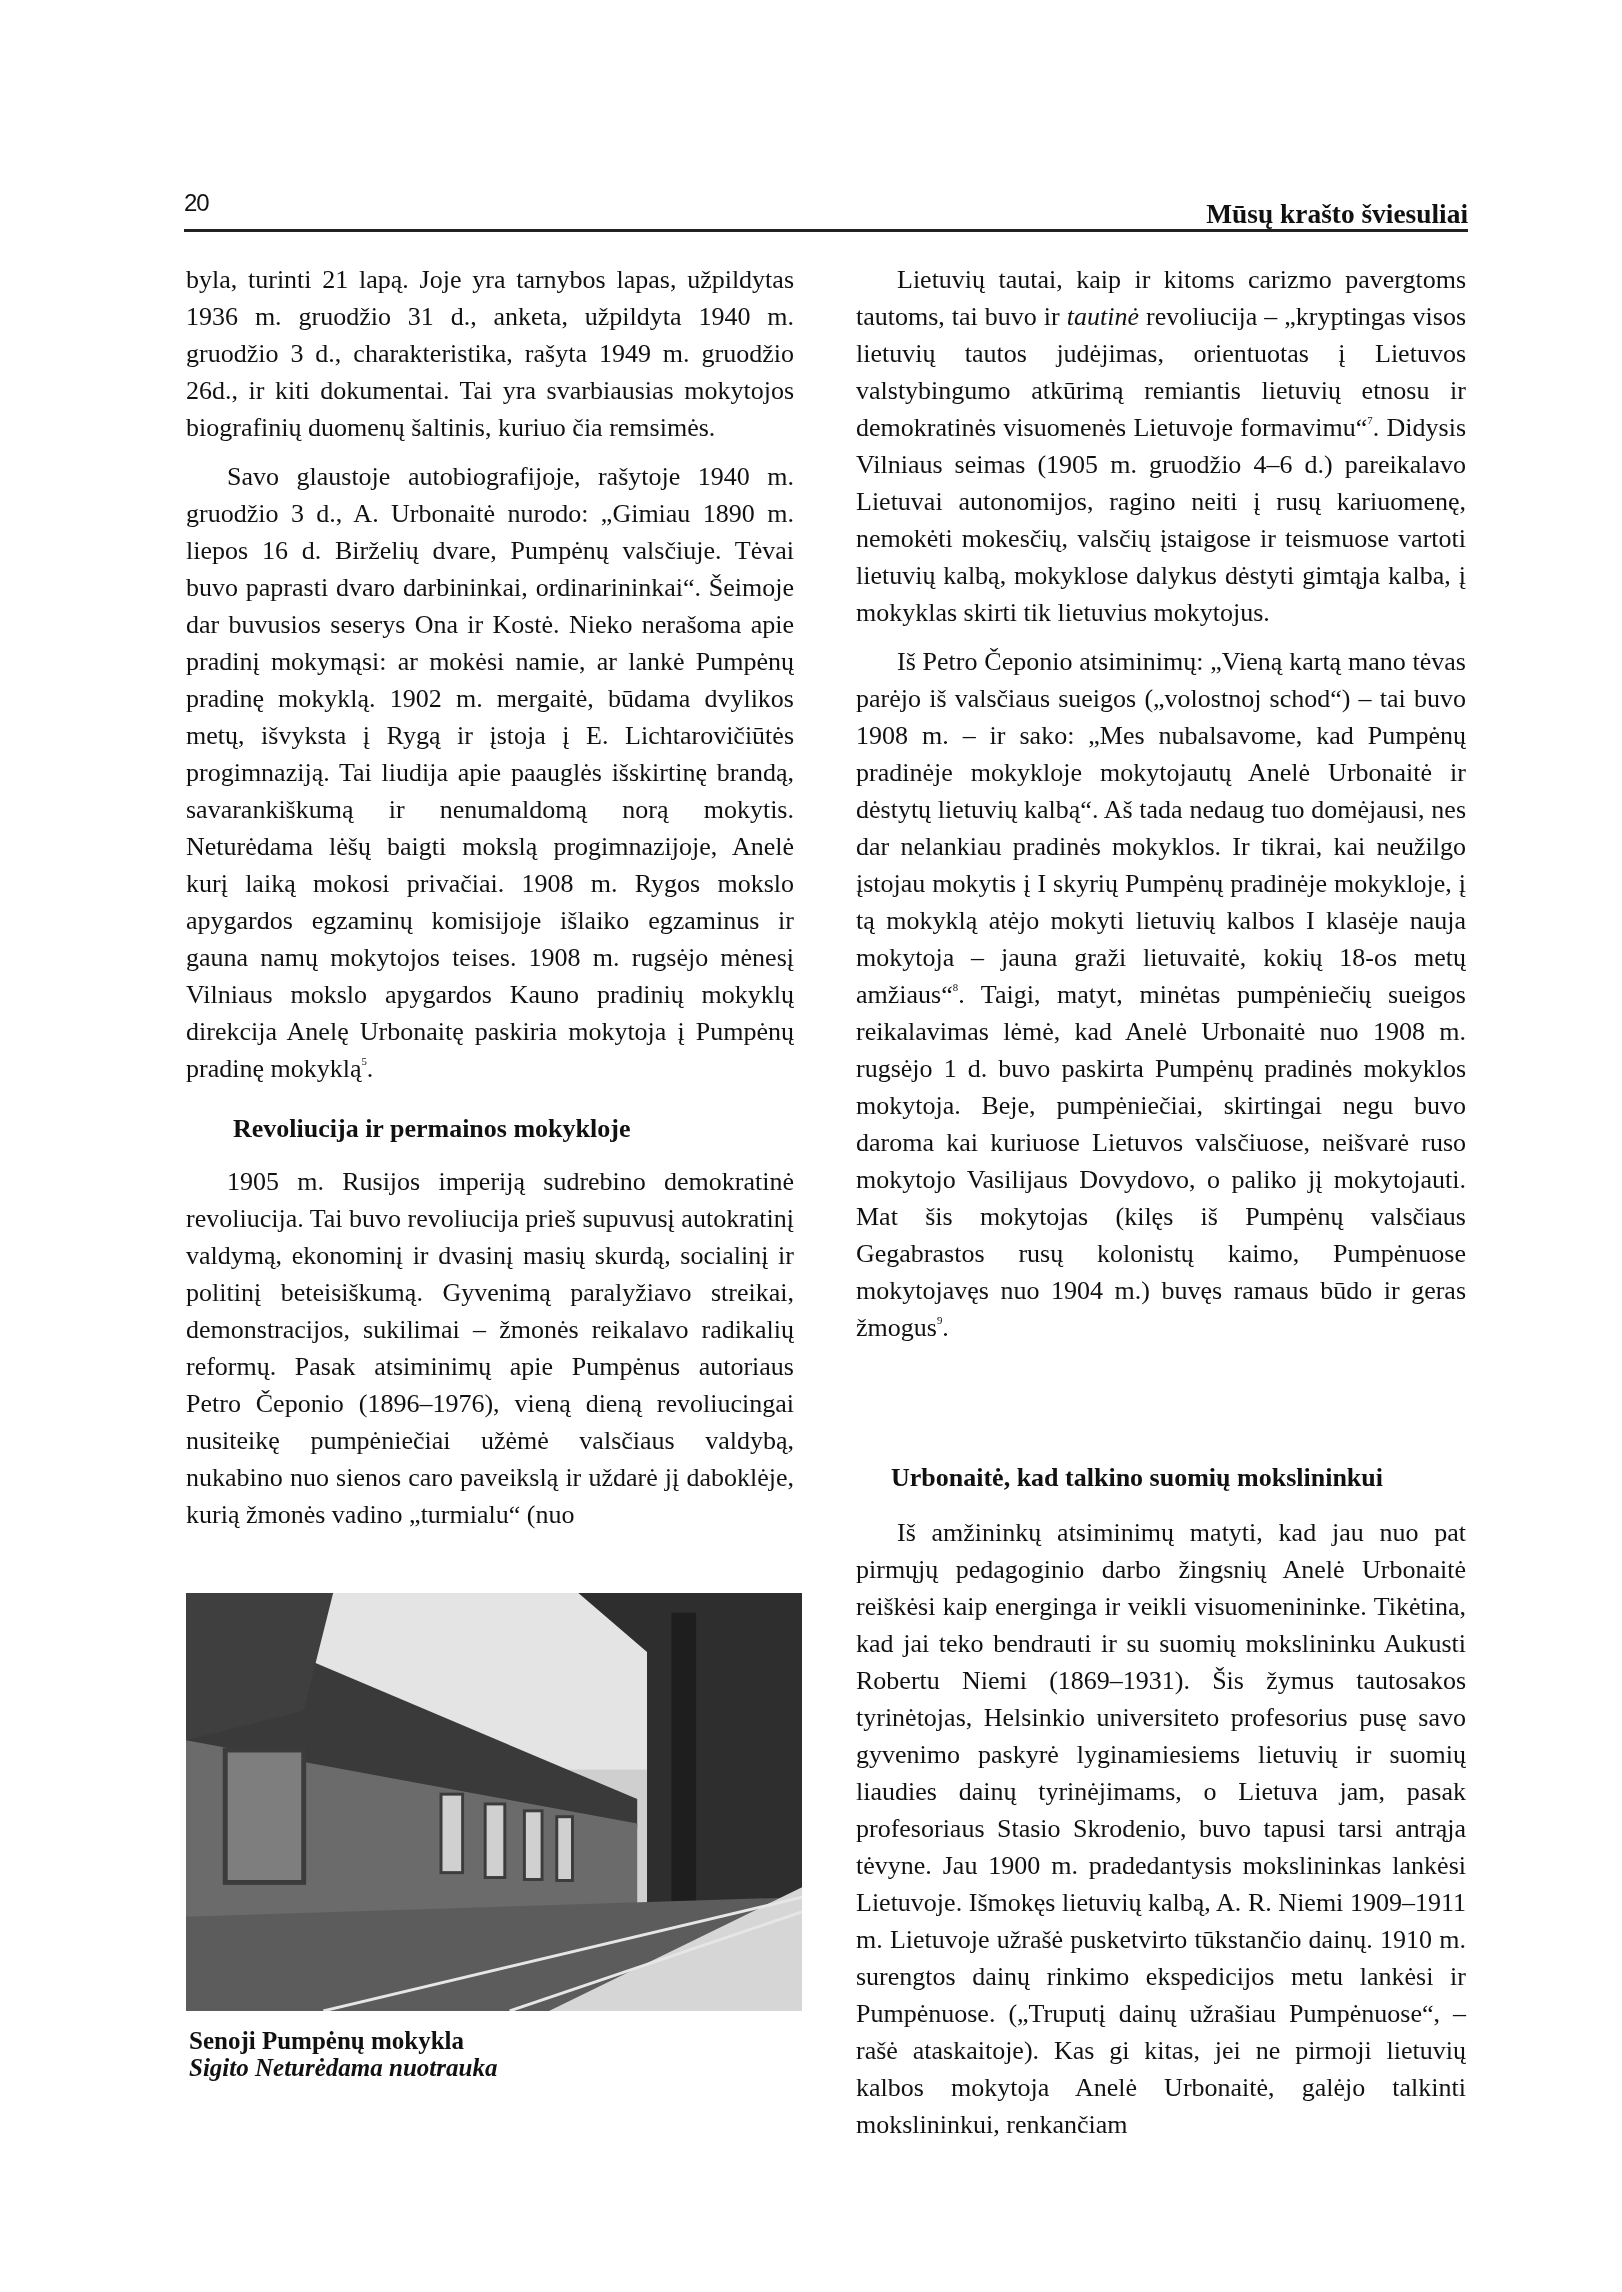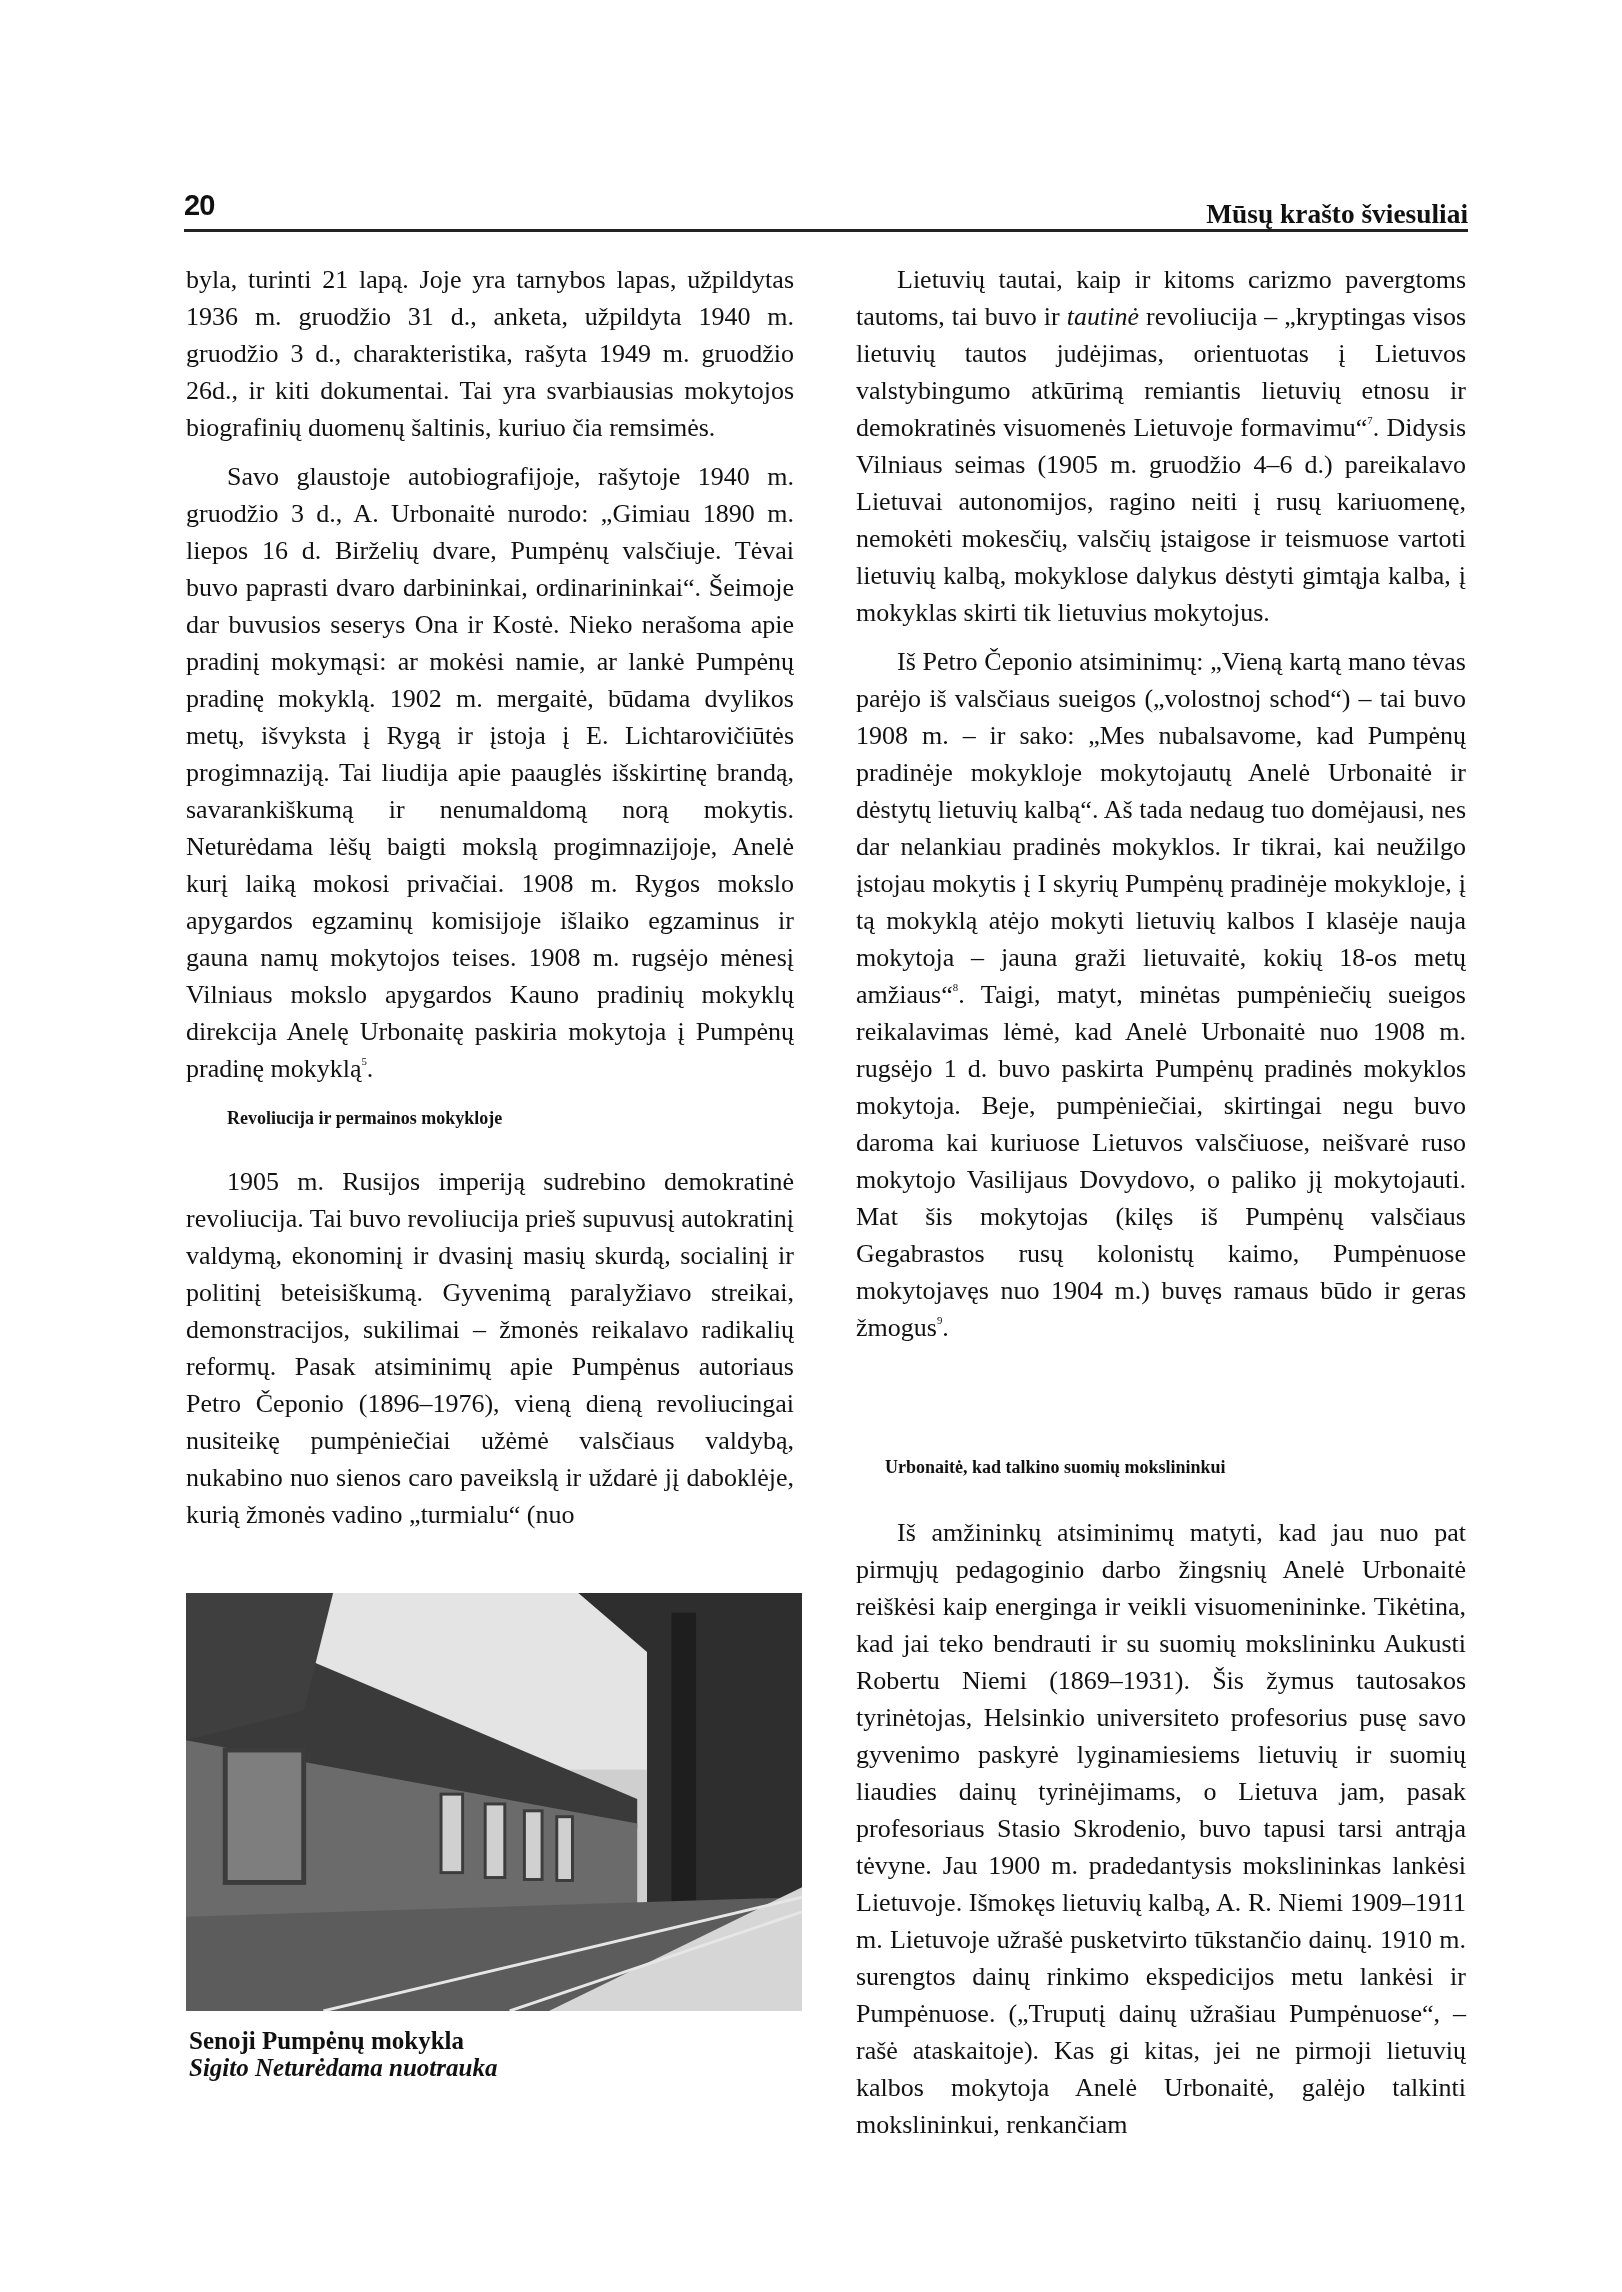--- a/index.html
+++ b/index.html
@@ -1,33 +1,33 @@
 <!DOCTYPE html>
 <html><head>
 <meta charset="utf-8">
 <style>
   html, body { margin: 0; padding: 0; background: #ffffff; }
   body { width: 1622px; height: 2293px; position: relative; overflow: hidden;
          font-family: "Liberation Serif", "DejaVu Serif", serif; color: #111; }
   .header { position: absolute; left: 184px; top: 189px; width: 1284px; height: 39px; }
   .page-num { position: absolute; left: 0; top: 0; font-family: "Liberation Sans", sans-serif;
-              font-weight: bold; font-size: 29px; letter-spacing: -1px; text-align: center; }
+              font-weight: normal; font-size: 24px; letter-spacing: -1px; text-align: center; }
   .running-title { position: absolute; right: 0; top: 10px; font-weight: bold; font-size: 27.4px; }
   .header-rule { position: absolute; left: 184px; top: 229px; width: 1284px; height: 2.9px; background: #222; }
 
   .col { position: absolute; top: 261px; font-size: 26px; line-height: 37px; text-align: justify; }
   .col-left { left: 186px; width: 608px; }
   .col-right { left: 856px; width: 610px; }
   .col p { margin: 0; }
   .col p.indent { text-indent: 41px; }
   .col p + p { margin-top: 12px; }
   sup { font-size: 10.8px; line-height: 0; vertical-align: 11.8px; }
   em { font-style: italic; }
 
-  .section-heading { font-weight: bold; font-size: 18px; text-align: left; margin: 0; }
+  .section-heading { font-weight: bold; font-size: 26px; text-align: left; margin: 6px; }
   .h-left { position: absolute; left: 227px; top: 1108px; }
   .h-right { position: absolute; left: 885px; top: 1457px; }
 
   .body-left-2 { position: absolute; left: 186px; top: 1163px; width: 608px; }
   .body-right-2 { position: absolute; left: 856px; top: 1514px; width: 610px; }
 
   .photo { position: absolute; left: 186px; top: 1593px; width: 616px; height: 418px;
            background: linear-gradient(180deg, #d8d8d8 0%, #bdbdbd 40%, #6a6a6a 45%, #5a5a5a 70%, #7a7a7a 100%);
            overflow: hidden; }
   .caption { position: absolute; left: 189px; top: 2027px; font-size: 25px; line-height: 27.4px; }

